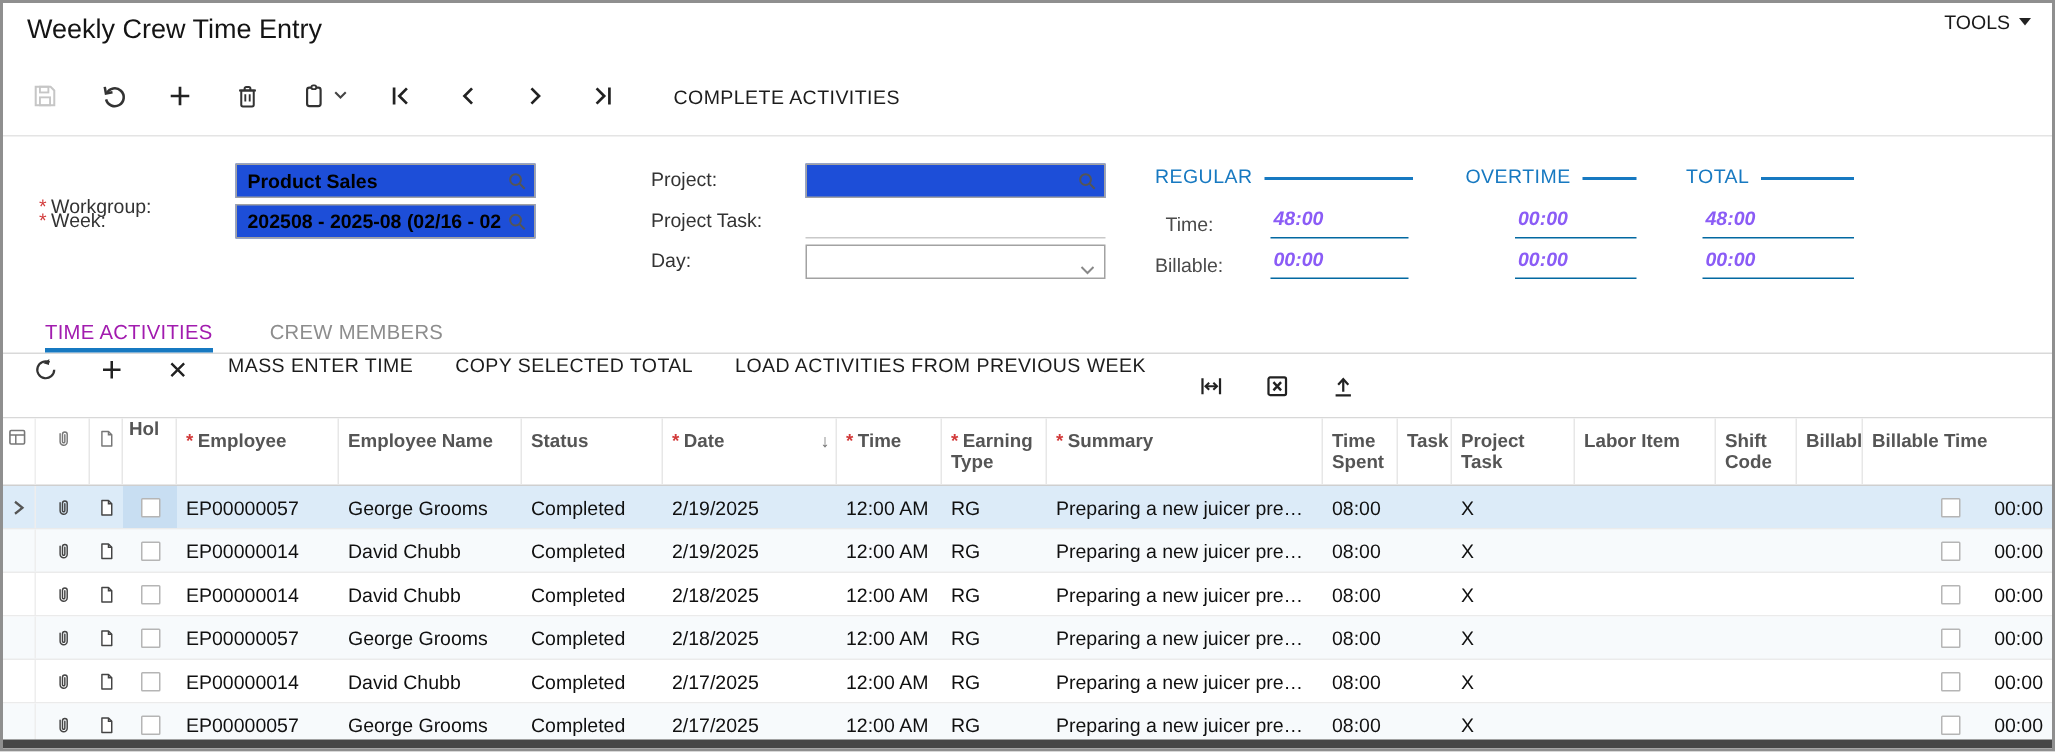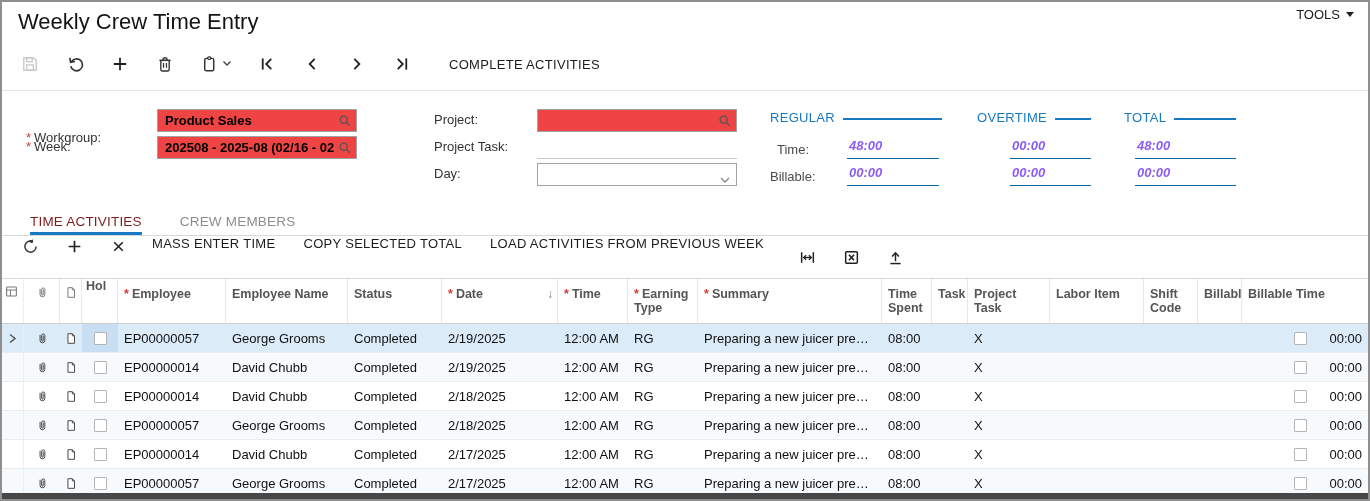--- a/index.html
+++ b/index.html
@@ -4,52 +4,52 @@
 <style>
   * { margin:0; padding:0; box-sizing:border-box; }
   html,body { background:#e8e8e8; }
   body { font-family:"Liberation Sans","DejaVu Sans",sans-serif; }
   #app {
     position:relative; width:1370px; height:501px; background:#fff;
     border:2px solid #8f8f8f; overflow:hidden;
   }
   
   .titlebar { position:absolute; top:0; left:0; right:0; height:36px; }
-  .page-title { position:absolute; left:16px; top:7px; font-size:22px; color:#141414; font-weight:400; }
+  .page-title { position:absolute; left:16px; top:7px; font-size:18px; color:#141414; font-weight:400; }
   .tools-btn { position:absolute; right:14px; top:5px; font-size:13px; color:#1a1a1a; display:flex; align-items:center; gap:6px; cursor:pointer; }
   .caret-down { width:0; height:0; border-left:4px solid transparent; border-right:4px solid transparent; border-top:5px solid #222; display:inline-block; }
   
   .toolbar { position:absolute; top:36px; left:0; right:0; height:52px; display:flex; align-items:center; padding-left:18px; }
   .tb-icon { width:20px; height:20px; margin-right:25px; display:flex; align-items:center; justify-content:center; cursor:pointer; }
   .tb-icon svg { width:18px; height:18px; }
   .tb-combined { display:flex; align-items:center; margin-right:25px; cursor:pointer; }
   .tb-combined svg.main { width:18px; height:18px; }
   .tb-combined svg.chev { width:10px; height:8px; margin-left:4px; }
   .tb-text-btn { font-size:13px; color:#1c1c1c; letter-spacing:.3px; margin-left:12px; cursor:pointer; white-space:nowrap; }
   .toolbar-sep { position:absolute; top:88px; left:0; right:0; height:0; border-top:1px solid #e4e4e4; }
   
   .form { position:absolute; top:88px; left:0; right:0; height:115px; font-size:13px; }
   .f-label { position:absolute; color:#333; white-space:nowrap; }
   .req { color:#d23a3a; margin-right:3px; }
-  .f-box { position:absolute; height:23px; border:1px solid #a2a2a2; background:#ef4444; display:flex; align-items:center; padding:0 22px 0 7px; overflow:hidden; white-space:nowrap; }
+  .f-box { position:absolute; height:23px; border:1px solid #a2a2a2; background:#1d4ed8; display:flex; align-items:center; padding:0 22px 0 7px; overflow:hidden; white-space:nowrap; }
   .f-box .val { font-weight:600; color:#000; }
   .f-box .lookup { position:absolute; right:3px; top:3px; width:16px; height:16px; cursor:pointer; }
   .f-underline { position:absolute; height:23px; border-bottom:1px solid #c9c9c9; }
   .f-select { position:absolute; height:23px; border:1px solid #a2a2a2; background:#fff; }
   .f-select .sel-chev { position:absolute; right:6px; top:8px; width:10px; height:7px; }
   
   .sum-sec { position:absolute; display:flex; align-items:center; }
   .sum-sec .t { font-size:13px; color:#1779c1; letter-spacing:.3px; }
   .sum-sec .line { flex:1; height:2px; background:#1779c1; margin-left:8px; margin-top:2px; }
   .sum-label { position:absolute; color:#4a4a4a; }
   .sum-val { position:absolute; height:21px; border-bottom:1px solid #0369a1; font-weight:600; color:#8b5cf6; padding-left:2px;font-style:italic; }
   
   .tabs { position:absolute; top:203px; left:0; right:0; height:31px; border-bottom:1px solid #d9d9d9; display:flex; padding-left:28px; }
   .tab { position:relative; font-size:13.5px; color:#8d8d8d; letter-spacing:.2px; margin-right:38px; padding-top:9px; cursor:pointer; white-space:nowrap; }
-  .tab.active { color:#7f1d1d; }
+  .tab.active { color:#a21caf; }
   .tab.active::after { content:""; position:absolute; left:0; right:0; bottom:0; height:3px; background:#1779c1; }
   
   .grid-toolbar { position:absolute; top:234px; left:0; right:0; height:43px; display:flex; padding-left:18px; border-bottom:1px solid #d8d8d8; }
   .gt-icon { width:20px; height:20px; margin-right:24px; display:flex; align-items:center; justify-content:center; cursor:pointer; }
   .gt-icon svg { width:17px; height:17px; }
   .gt-text { font-size:13px; color:#1c1c1c; letter-spacing:.3px; margin-right:28px; cursor:pointer; white-space:nowrap; }
   .gt-right { display:flex; align-items:center; margin-left:6px; }
   
   .thead { position:absolute; top:277px; left:0; right:0; height:45px; display:flex; border-bottom:1px solid #cfcfcf; background:#fff; }
   .th { font-size:12.5px; font-weight:700; color:#555; padding:8px 5px 0 6px; border-right:1px solid #e7e7e7; overflow:hidden; line-height:14px; position:relative; cursor:pointer; }

